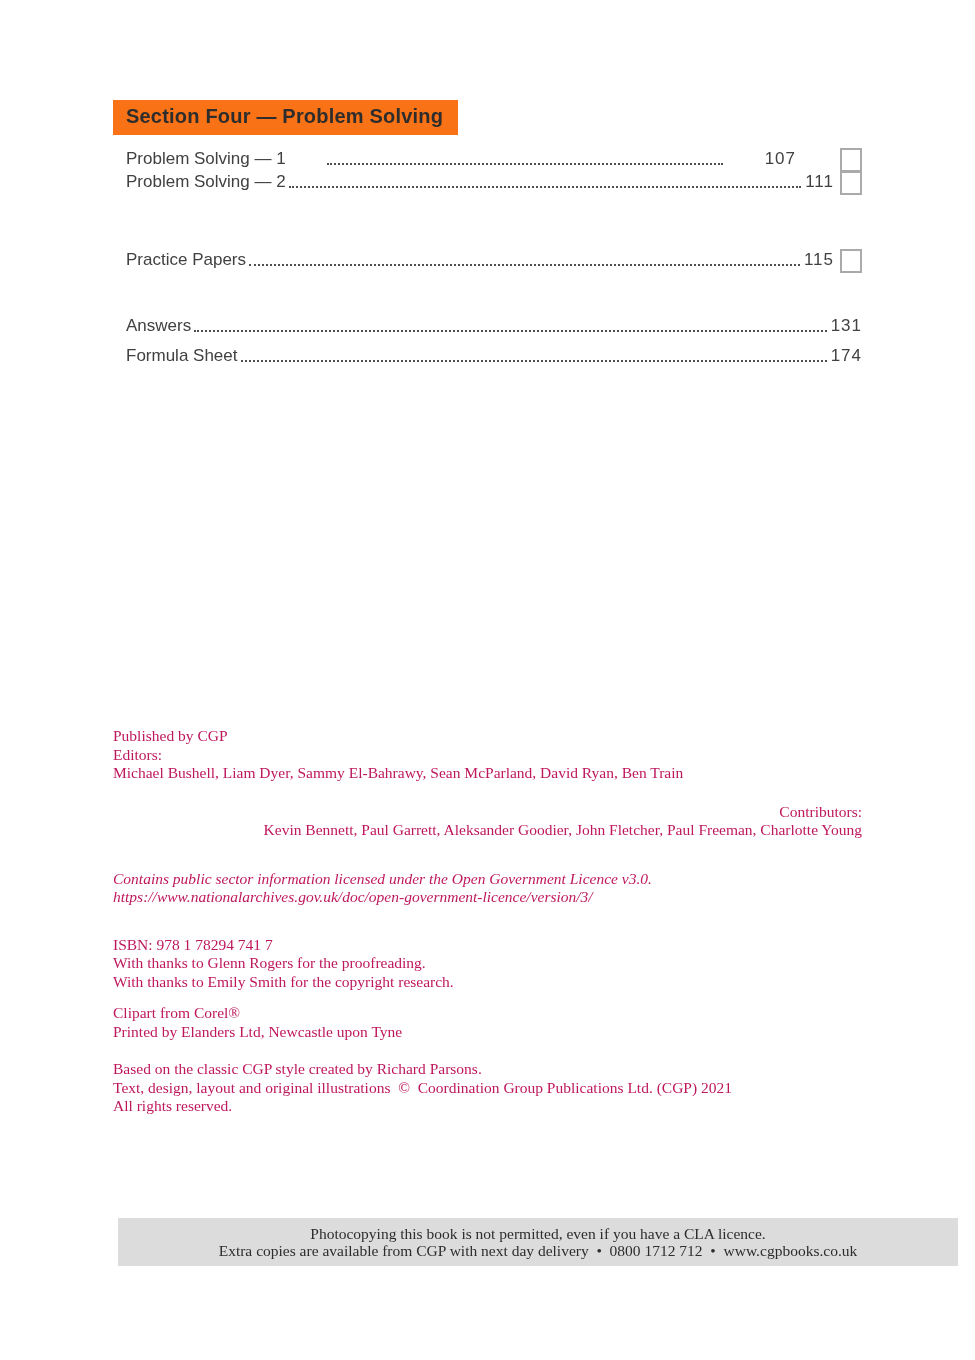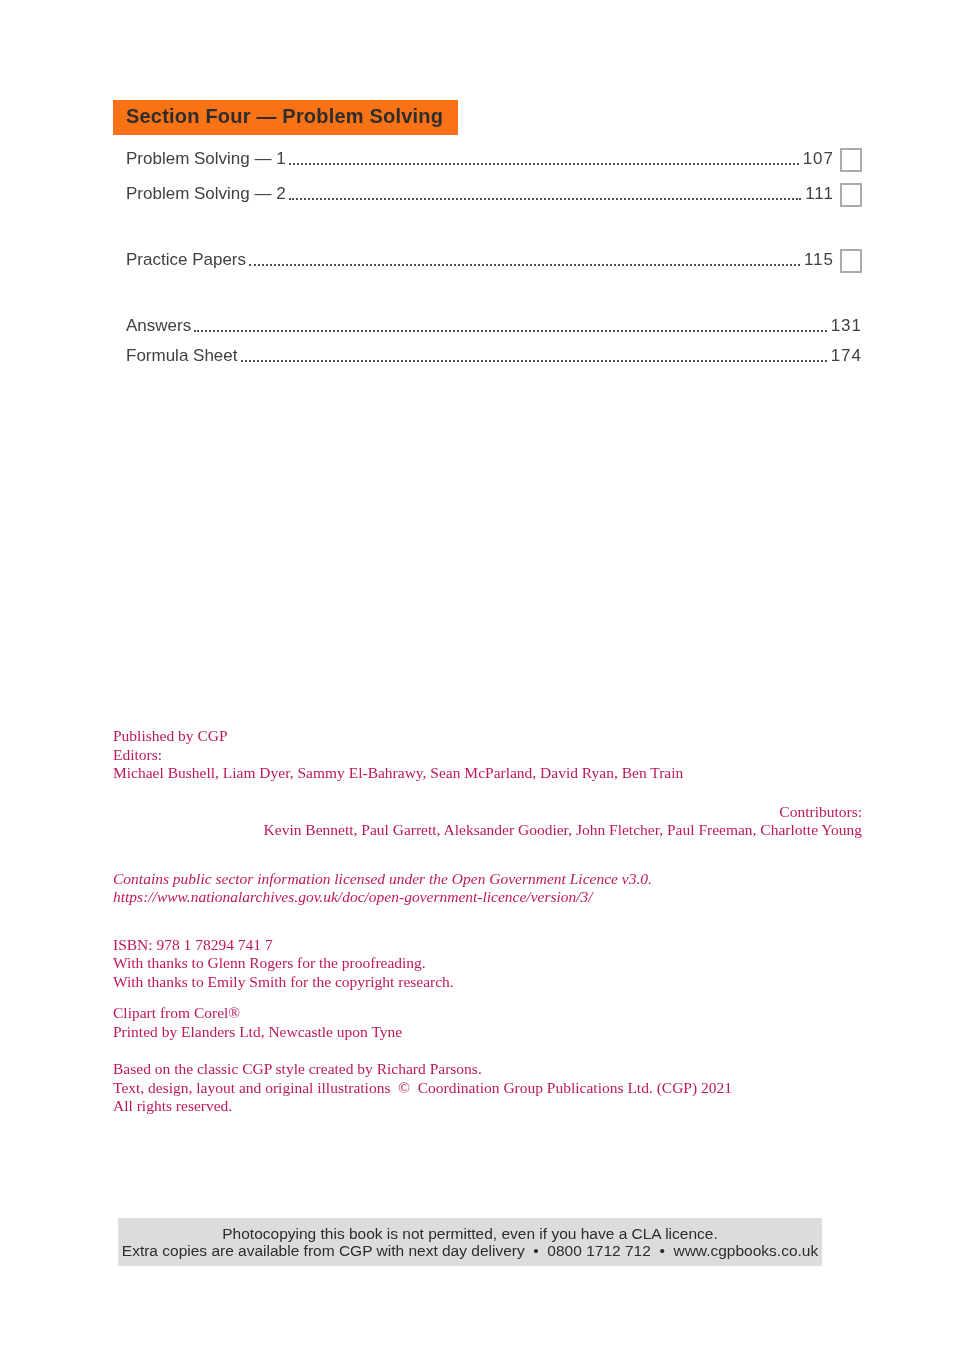--- a/index.html
+++ b/index.html
@@ -21,22 +21,22 @@
     color:#2d2d2d;
     white-space:nowrap;
   }
 
   
   .toc-row {
     position:absolute; left:126px; width:736px; height:22px;
     display:flex; align-items:flex-end;
     font-size:17px; color:#414141;
   }
-  .toc-row.r0 { top:147px; }
-  .toc-row.r1 { top:182px;justify-content:flex-end; }
+  .toc-row.r0 { top:147px;gap:38px; }
+  .toc-row.r1 { top:170px;justify-content:flex-end; }
   .toc-row.r2 { top:248px;justify-content:space-between; }
   .toc-row.r3 { top:314px; }
   .toc-row.r4 { top:344px; }
   .toc-label { white-space:nowrap; }
   .leader {
     flex:1 1 auto;
     border-bottom:2px dotted #4f4f4f;
     margin:0 4px 4px 3px;
     min-width:20px;
   }
@@ -62,25 +62,25 @@
   .blk-contrib     { margin-bottom:30px;text-align:right; }
   .blk-licence     { margin-bottom:29px; font-style:italic; }
   .blk-isbn        { margin-bottom:22px; }
   .blk-thanks      { margin-bottom:13px; }
   .blk-clipart     { margin-bottom:19px; }
   .blk-based       { margin-bottom:18px; }
   .blk-copyright   { margin-bottom:0; }
 
   
   .footer-notice {
-    position:absolute; left:118px; top:1218px; width:704px; height:48px;
+    position:absolute; left:118px; top:1218px; width:840px; height:48px;
     background:#dcdcdc;
     display:flex; flex-direction:column; justify-content:center;
     text-align:center;
-    font-family:Liberation Sans, sans-serif;
+    font-family:Liberation Serif, serif;
     font-size:15.5px; line-height:17.5px;
     color:#2d2d2d;
   }
 </style>
 </head>
 <body>
 
 <div class="page">
 
   <div class="section-header">Section Four — Problem Solving</div>

